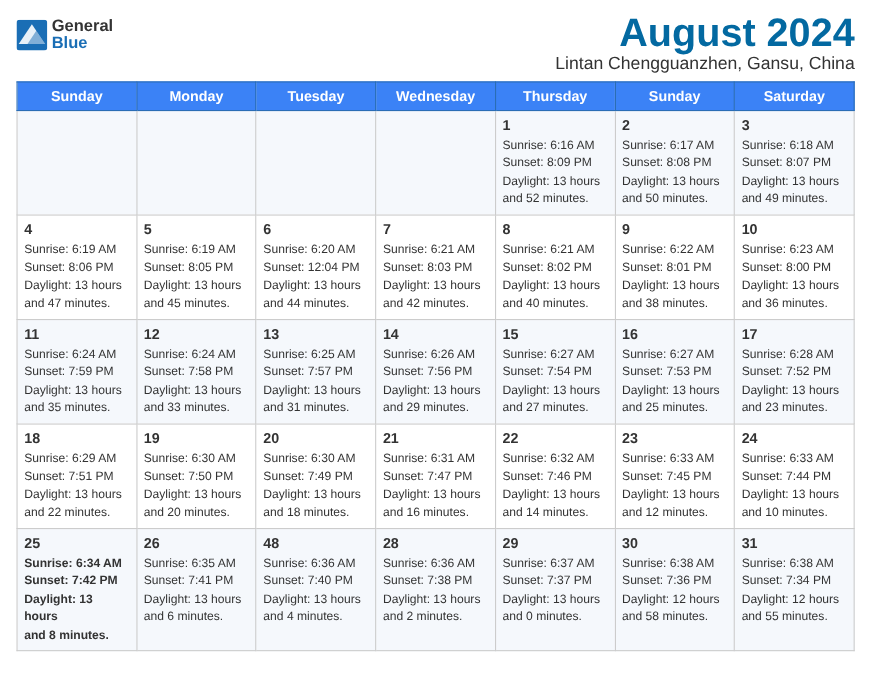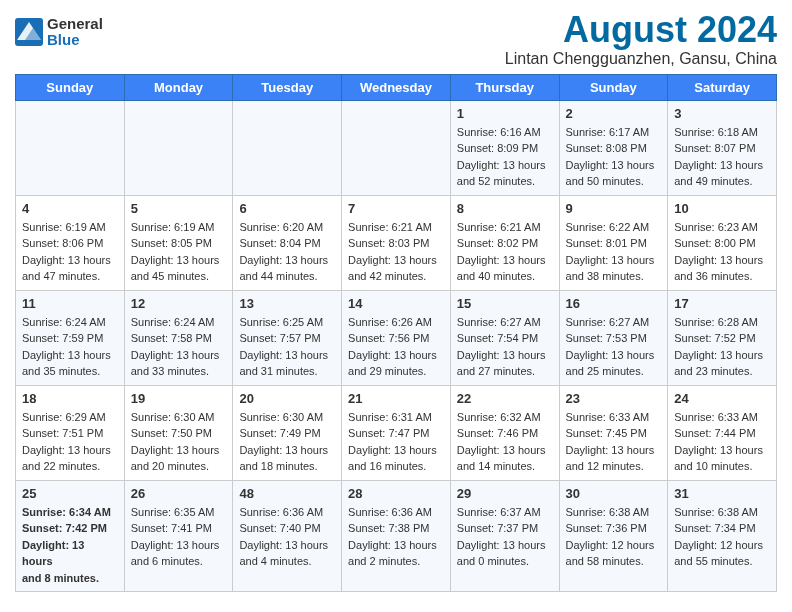--- a/index.html
+++ b/index.html
@@ -169,21 +169,21 @@
         <td>
           <span class="day-number">5</span>
           <div class="day-info" style="white-space: pre-line;">Sunrise: 6:19 AM
 Sunset: 8:05 PM
 Daylight: 13 hours
 and 45 minutes.</div>
         </td>
         <td>
           <span class="day-number">6</span>
           <div class="day-info" style="white-space: pre-line;">Sunrise: 6:20 AM
-Sunset: 8:04 PM
+Sunset: 12:04 PM
 Daylight: 13 hours
 and 44 minutes.</div>
         </td>
         <td>
           <span class="day-number">7</span>
           <div class="day-info" style="white-space: pre-line;">Sunrise: 6:21 AM
 Sunset: 8:03 PM
 Daylight: 13 hours
 and 42 minutes.</div>
         </td>

